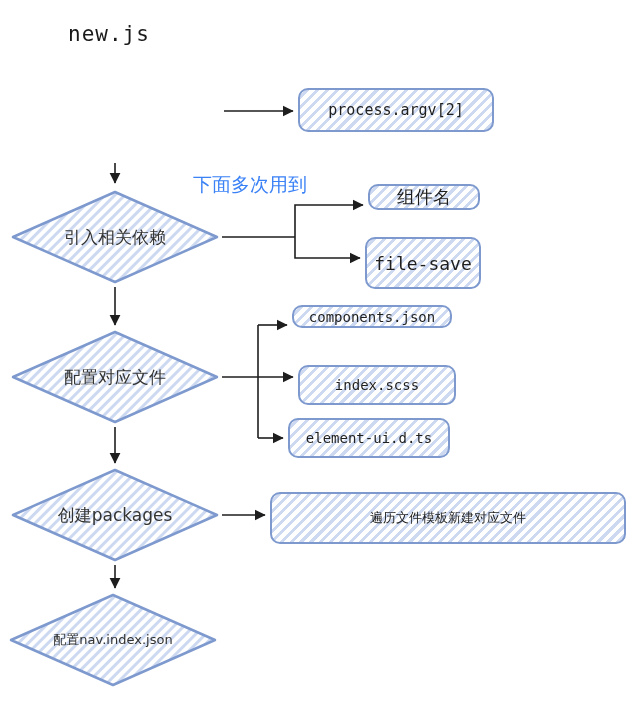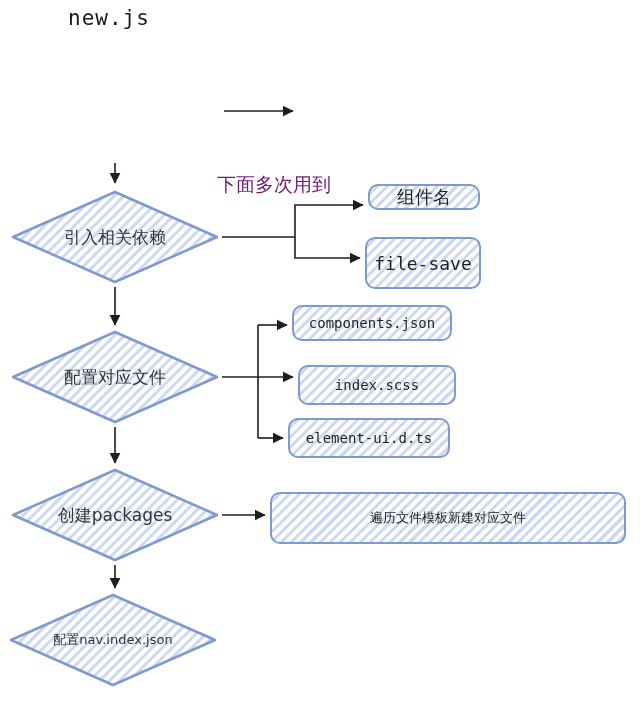--- a/index.html
+++ b/index.html
@@ -12,32 +12,31 @@
     font-family: "DejaVu Sans", sans-serif;
   }
   .connectors {
     position: absolute;
     left: 0; top: 0;
     width: 640px; height: 710px;
     pointer-events: none;
   }
   .title {
     position: absolute;
-    left: 68px; top: 6px;
+    left: 68px; top: 22px;
     font-family: "DejaVu Sans Mono", monospace;
     font-size: 21px;
     color: #1a1a1a;
     letter-spacing: 1px;
   }
   .note {
     position: absolute;
     left: 193px; top: 172px;
     font-size: 19px;
-    color: #701a75;
-    margin-left: 24px;
+    color: #3b82f6;
   }
   .diamond {
     position: absolute;
     width: 210px;
     height: 96px;
   }
   .diamond svg {
     position: absolute;
     left: 0; top: 0;
   }
@@ -128,26 +127,27 @@
     <div class="dlabel">创建packages</div>
   </div>
 
   <div class="diamond" style="left:8px;top:592px">
     <svg width="210" height="96">
       <polygon points="105,3 207,48 105,93 3,48" fill="url(#hatch)" stroke="#7d99ce" stroke-width="2.5" stroke-linejoin="round"></polygon>
     </svg>
     <div class="dlabel small">配置nav.index.json</div>
   </div>
 
+  <div class="box mono" style="left:298px;top:88px;width:196px;height:44px;font-size:15px">process.argv[2]</div>
 
   <div class="box" style="left:368px;top:184px;width:112px;height:26px;font-size:18px">组件名</div>
 
   <div class="box mono" style="left:365px;top:237px;width:116px;height:52px;font-size:18px">file-save</div>
 
-  <div class="box mono" style="left:292px;top:305px;width:160px;height:36px;font-size:14px">components.json</div>
+  <div class="box mono" style="left:292px;top:305px;width:160px;height:23px;font-size:14px">components.json</div>
 
   <div class="box mono" style="left:298px;top:365px;width:158px;height:40px;font-size:14px">index.scss</div>
 
   <div class="box mono" style="left:288px;top:418px;width:162px;height:40px;font-size:14px">element-ui.d.ts</div>
 
   <div class="box" style="left:270px;top:492px;width:356px;height:52px;font-size:13px">遍历文件模板新建对应文件</div>
 
 </div>
 
 </body></html>

